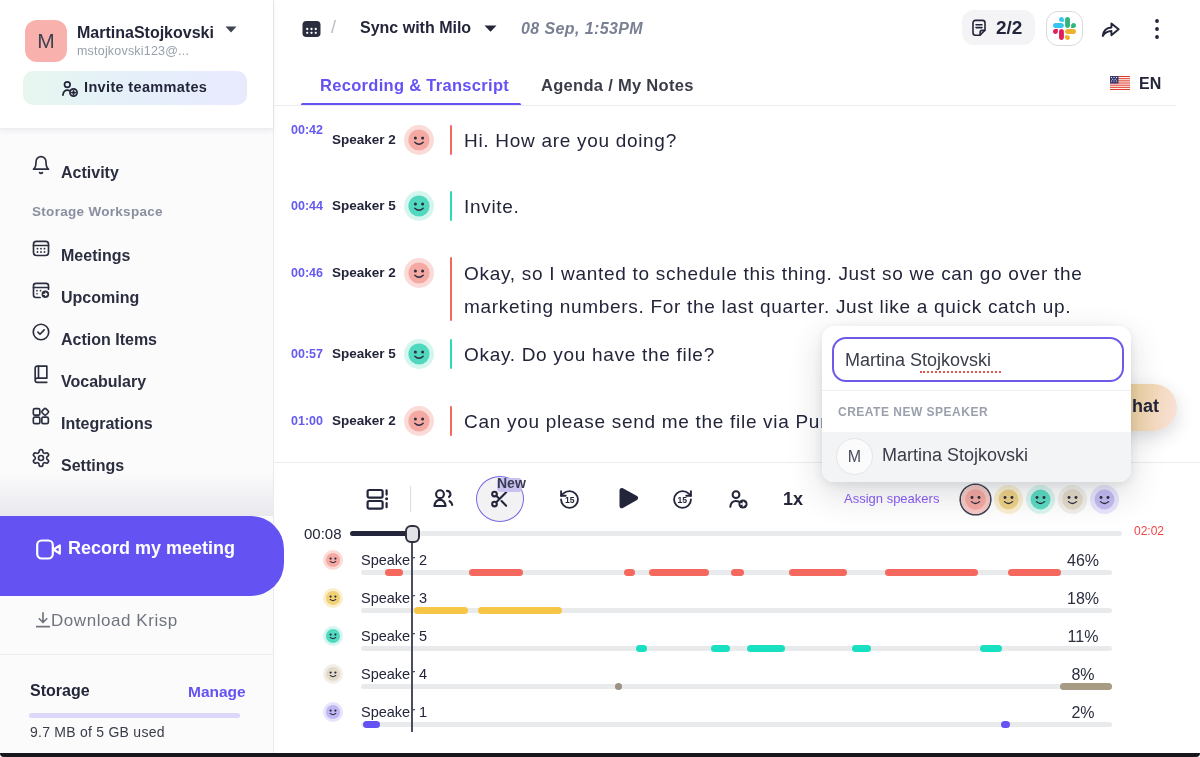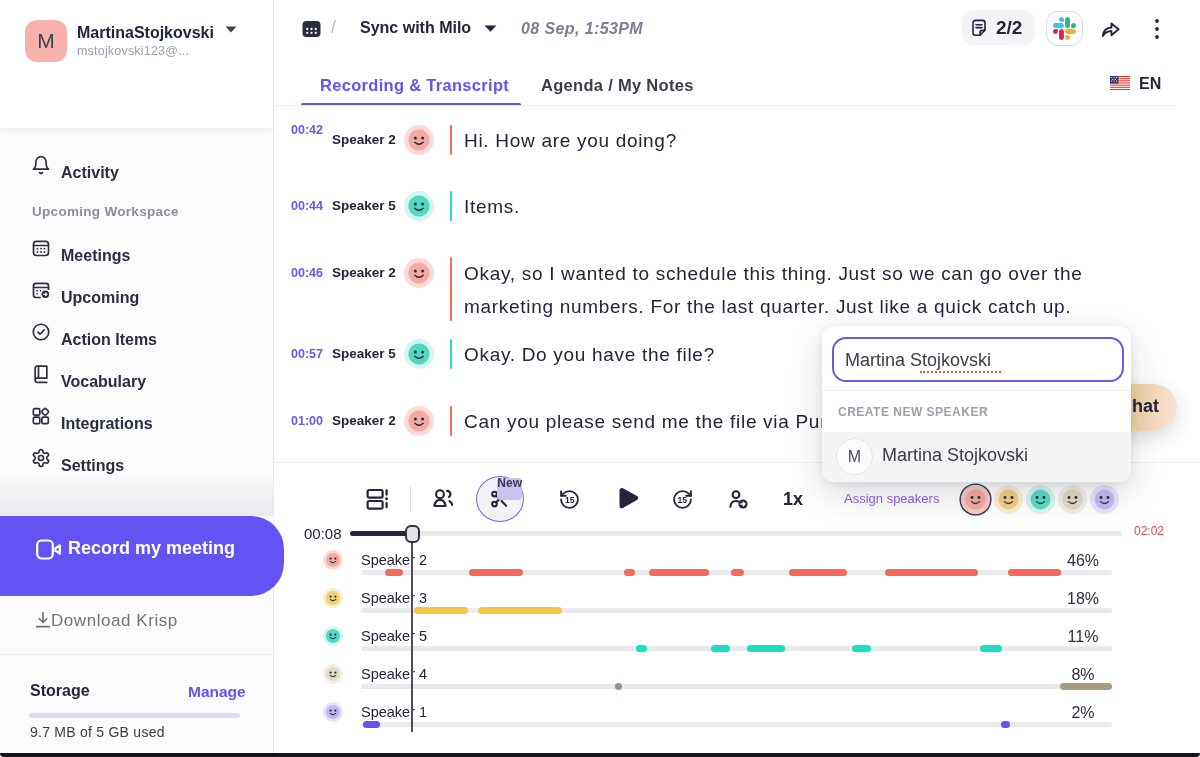--- a/index.html
+++ b/index.html
@@ -54,22 +54,22 @@
 .ts { position:absolute; left:291px; font-size:12.5px; font-weight:700; color:#6459F1; }
 .spk { position:absolute; left:332px; font-size:13.5px; font-weight:700; color:#23253A; }
 .vline { position:absolute; left:450px; width:2px; border-radius:1px; }
 .txt { position:absolute; left:464px; font-size:19px; letter-spacing:0.7px; color:#23253A; line-height:33px; }
 
 
 #playdiv { position:absolute; left:274px; top:462px; width:926px; height:1px; background:#ECEDF0; }
 #ctl-vline { position:absolute; left:410px; top:486px; width:1px; height:26px; background:#DCDEE3; }
 #scircle { position:absolute; left:476px; top:476px; width:48px; height:46px; border-radius:50%;
   background:#F2F2F5; border:1.4px solid #7367E0; }
-#newbadge { position:absolute; left:497px; top:478px; width:25px; height:22px; border-radius:4px;
-  background:#C9C2F1; font-size:12px; font-weight:700; color:#3A3D52; text-align:right; line-height:10px; z-index:3;}
+#newbadge { position:absolute; left:497px; top:478px; width:25px; height:14px; border-radius:4px;
+  background:#C9C2F1; font-size:14px; font-weight:700; color:#3A3D52; text-align:left; line-height:10px; z-index:3;}
 #onex { position:absolute; left:783px; top:489px; font-size:18px; font-weight:700; color:#23253A; }
 #assignlbl { position:absolute; left:844px; top:491px; font-size:13px; color:#8b5cf6; }
 #time1 { position:absolute; left:304px; top:525px; font-size:15px; color:#23253A; }
 #time2 { position:absolute; left:1134px; top:524px; font-size:12px; color:#ef4444; }
 #strack { position:absolute; left:350px; top:531px; width:772px; height:5px; border-radius:3px; background:#E9EAEC; }
 #sfill { position:absolute; left:350px; top:531px; width:57px; height:5px; border-radius:3px 0 0 3px; background:#23253A; }
 #shandle { position:absolute; left:405px; top:525px; width:15px; height:18px; border-radius:6px;
   background:#E2E3E7; border:2.5px solid #2F3140; z-index:4; }
 #playhead { position:absolute; left:411px; top:543px; width:1.5px; height:189px; background:#4A4D5E; z-index:3; }
 .srow-name { position:absolute; left:361px; font-size:14.5px; color:#23253A; }
@@ -102,28 +102,37 @@
 <body>
 
 <div id="sidebar">
   <div id="sb-head">
     <div id="avatarM">M</div>
     <div id="uname">MartinaStojkovski</div>
     <div id="uemail">mstojkovski123@...</div>
     <svg id="ucaret" class="ic" width="12" height="7" viewBox="0 0 12 7">
         <path d="M0.5 0.5h11L6 6.5z" fill="#3F4250"></path>
       </svg>
+    <div id="invite">
+      <svg class="ic" style="left:36px;top:7px" width="21" height="21" viewBox="0 0 24 24" fill="none" stroke="#23253A" stroke-width="2" stroke-linecap="round" stroke-linejoin="round">
+        <circle cx="9.5" cy="7.5" r="3.2"></circle>
+          <path d="M4.5 19.5c.4-3.7 2.5-5.6 5.3-5.6.9 0 1.8.2 2.5.6"></path>
+        <circle cx="16.6" cy="16.6" r="4.1"></circle>
+          <path d="M16.6 14.7v3.8M14.7 16.6h3.8"></path>
+      </svg>
+      <span>Invite teammates</span>
+    </div>
   </div>
 
   <svg class="ic" style="left:31px;top:155px" width="20" height="20" viewBox="0 0 24 24" fill="none" stroke="#2B2E3F" stroke-width="2" stroke-linecap="round" stroke-linejoin="round">
     <path d="M6 8a6 6 0 0 1 12 0c0 7 3 9 3 9H3s3-2 3-9"></path>
       <path d="M10.3 21a1.94 1.94 0 0 0 3.4 0"></path>
   </svg>
   <div class="navtxt" style="top:156px">Activity</div>
-  <div id="pworkspace">Upcoming Workspace</div>
+  <div id="pworkspace">Storage Workspace</div>
 
   <svg class="ic" style="left:31px;top:238px" width="20" height="20" viewBox="0 0 24 24" fill="none" stroke="#2B2E3F" stroke-width="2" stroke-linecap="round" stroke-linejoin="round">
     <rect x="3" y="4" width="18" height="17" rx="3.5"></rect>
       <path d="M3 9h18"></path>
     <g fill="#2B2E3F" stroke="none">
         <circle cx="7.8" cy="12.8" r="1.1"></circle>
         <circle cx="12" cy="12.8" r="1.1"></circle>
         <circle cx="16.2" cy="12.8" r="1.1"></circle>
         <circle cx="7.8" cy="16.8" r="1.1"></circle>
         <circle cx="12" cy="16.8" r="1.1"></circle>
@@ -280,21 +289,21 @@
 <div class="ts" style="top:199px">00:44</div>
 <div class="spk" style="top:198px">Speaker 5</div>
 <svg class="em" style="left:404px;top:191px" width="30" height="30" viewBox="0 0 30 30">
   <circle cx="15" cy="15" r="15" fill="#D4F6EE"></circle>
     <circle cx="15" cy="15" r="10.6" fill="#50D9BE"></circle>
   <circle cx="11.4" cy="12.9" r="1.5" fill="#2B2E3F"></circle>
     <circle cx="18.6" cy="12.9" r="1.5" fill="#2B2E3F"></circle>
   <path d="M10.8 17.2q4.2 3.9 8.4 0" stroke="#2B2E3F" stroke-width="1.4" fill="none" stroke-linecap="round"></path>
 </svg>
 <div class="vline" style="top:191px;height:30px;background:#2BD9BE"></div>
-<div class="txt" style="top:190px">Items.</div>
+<div class="txt" style="top:190px">Invite.</div>
 
 <div class="ts" style="top:266px">00:46</div>
 <div class="spk" style="top:265px">Speaker 2</div>
 <svg class="em" style="left:404px;top:258px" width="30" height="30" viewBox="0 0 30 30">
   <circle cx="15" cy="15" r="15" fill="#FBDBD8"></circle>
     <circle cx="15" cy="15" r="10.6" fill="#F5A9A3"></circle>
   <circle cx="11.4" cy="12.9" r="1.5" fill="#2B2E3F"></circle>
     <circle cx="18.6" cy="12.9" r="1.5" fill="#2B2E3F"></circle>
   <path d="M10.8 17.2q4.2 3.9 8.4 0" stroke="#2B2E3F" stroke-width="1.4" fill="none" stroke-linecap="round"></path>
 </svg>

